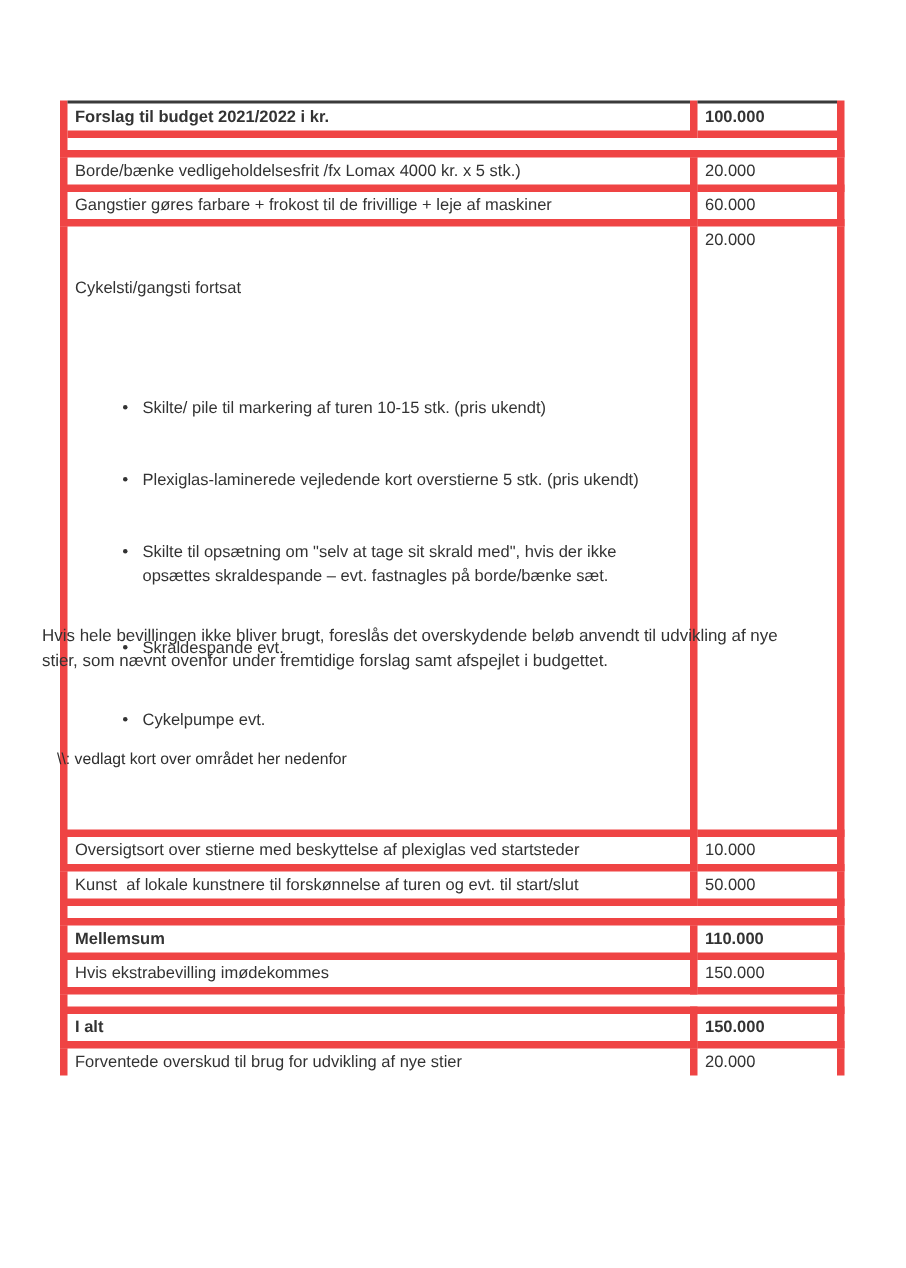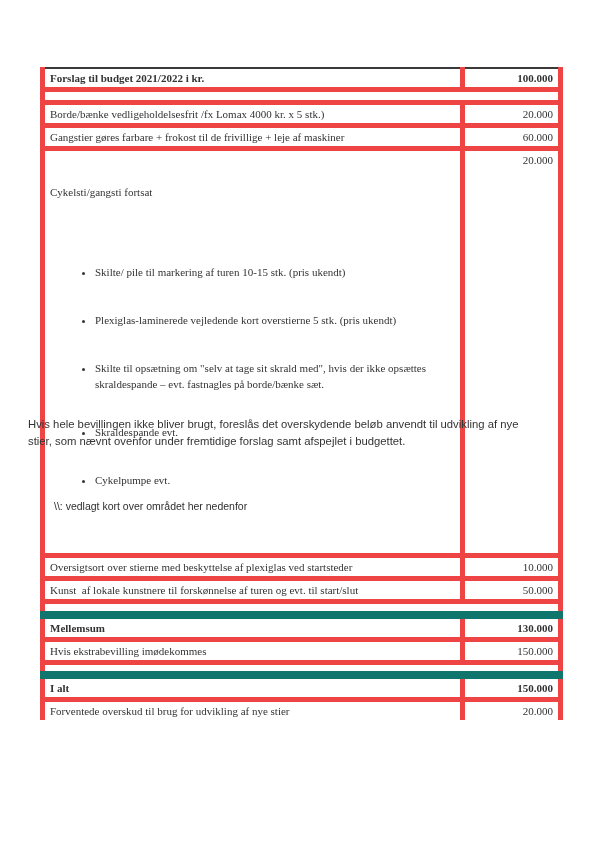--- a/index.html
+++ b/index.html
@@ -15,36 +15,35 @@
     width: 604px; height: 845px;
     background: #ffffff;
     overflow: hidden;
   }
   table.budget-table {
     position: absolute;
     left: 40px; top: 67px;
     width: 518px;
     border-collapse: collapse;
     table-layout: fixed;
-    font-family: Liberation Serif, serif;
   }
   col.col-label  { width: 420px; }
   col.col-amount { width: 98px; }
   td {
     border: 5px solid #ef4444;
     font-size: 11px;
     line-height: 16px;
     padding: 1px 5px;
     vertical-align: top;
     white-space: pre-wrap;
   }
-  td.amount { text-align: right; }
+  td.amount { }
   tr.bold-row td { font-weight: bold; }
   tr.header-row td { border-top: 2px solid #3a3a3a; border-bottom: 2px solid #3a3a3a; }
-  tr.sum-row td { border-top: 8px solid #0f766e; }
+  tr.sum-row td { border-top: 4px solid #0f766e; }
   tr.empty-row td { height: 13px; padding: 0 5px; }
   tr.last-row td { border-bottom: none; }
   ul.bullets {
     margin: 0;
     padding: 0 0 0 45px;
     list-style-type: disc;
   }
   ul.bullets li {
     margin: 0;
     padding: 0;
@@ -52,21 +51,21 @@
   .paragraph {
     position: absolute;
     left: 28px; top: 416px;
     width: 507px;
     font-size: 11.3px;
     line-height: 17px;
     margin: 0;
   }
   .footnote {
     position: absolute;
-    left: 54px; top: 499px;
+    left: 38px; top: 499px;
     font-size: 10.5px;
     line-height: 14px;
     margin: 0;
     color: #2e2e2e;
   }
 </style>
 </head>
 <body>
 
 <div class="page">
@@ -120,21 +119,21 @@
       <td>Kunst  af lokale kunstnere til forskønnelse af turen og evt. til start/slut</td>
       <td class="amount">50.000</td>
     </tr>
 
     <tr class="empty-row">
       <td colspan="2"></td>
     </tr>
 
     <tr class="sum-row bold-row">
       <td>Mellemsum</td>
-      <td class="amount">130.000</td>
+      <td class="amount">110.000</td>
     </tr>
 
     <tr>
       <td>Hvis ekstrabevilling imødekommes</td>
       <td class="amount">150.000</td>
     </tr>
 
     <tr class="empty-row">
       <td colspan="2"></td>
     </tr>

